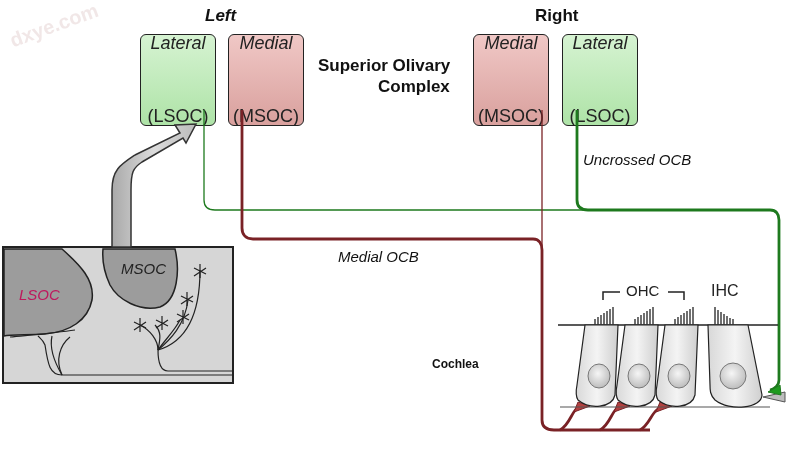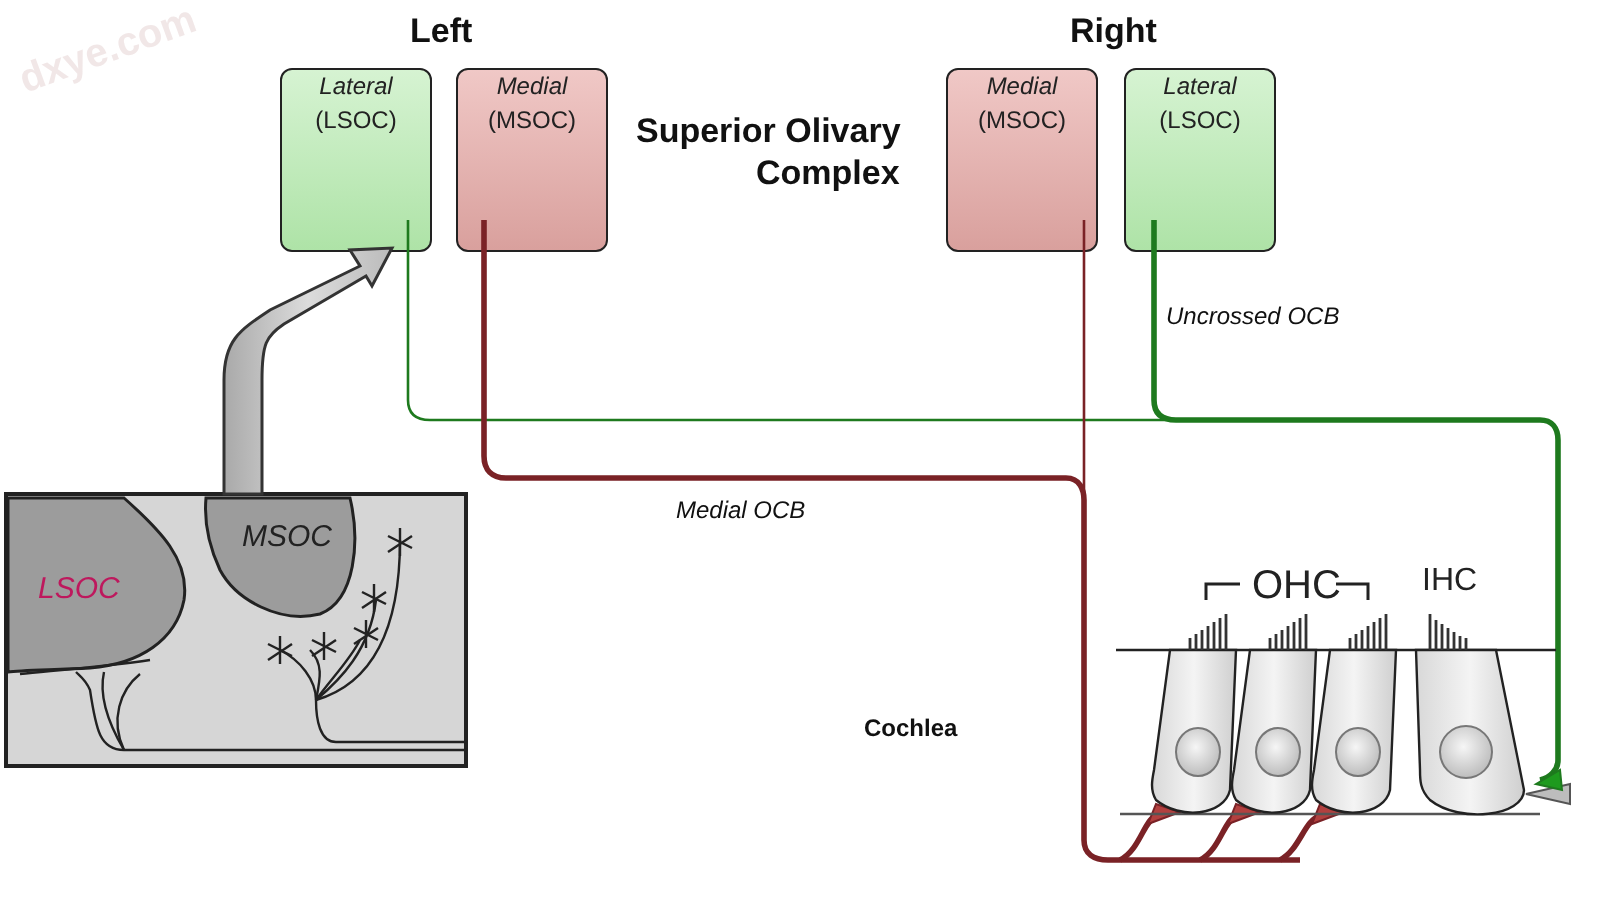--- a/index.html
+++ b/index.html
@@ -1,32 +1,32 @@
 <!DOCTYPE html>
 <html><head>
 <meta charset="utf-8">
 <style>
   html, body { margin: 0; padding: 0; background: #ffffff; }
   body { width: 800px; height: 461px; position: relative; overflow: hidden; font-family: "Liberation Sans", sans-serif; }
   .abs { position: absolute; }
   .heading { font-weight: bold; font-size: 17px; color: #111; }
-  .box { position: absolute; width: 76px; height: 92px; border: 1.5px solid #222; border-radius: 6px; box-sizing: border-box; display: flex; flex-direction: column; align-items: center; justify-content: flex-start; font-size: 12px; line-height: 17px; color: #222; }
+  .box { position: absolute; width: 76px; height: 92px; border: 1.5px solid #222; border-radius: 6px; box-sizing: border-box; display: flex; flex-direction: column; align-items: center; justify-content: space-between; font-size: 18px; line-height: 17px; color: #222; }
   .box .em { font-style: italic; }
   .green { background: linear-gradient(#d6f3d2, #aee3a7); }
   .red { background: linear-gradient(#f0c8c6, #d9a09d); }
-  .label-it { font-style: italic; font-size: 12px; color: #111; }
+  .label-it { font-style: italic; font-size: 15px; color: #111; }
   .watermark { font-weight: bold; font-size: 20px; color: rgba(200,160,160,0.25); transform: rotate(-20deg); }
   svg { position: absolute; left: 0; top: 0; }
 </style>
 </head>
 <body>
 
 <div class="abs watermark" style="left:8px;top:14px;">dxye.com</div>
 
-<div class="abs heading" style="left:205px;top:6px;">Left</div>
+<div class="abs heading" style="left:205px;top:6px;font-style:italic;">Left</div>
 <div class="abs heading" style="left:535px;top:6px;">Right</div>
 <div class="abs heading" style="left:318px;top:56px;">Superior Olivary</div>
 <div class="abs heading" style="left:378px;top:77px;">Complex</div>
 
 <div class="box green" style="left:140px;top:34px;">
   <span class="em">Lateral</span>
   <span>(LSOC)</span>
 </div>
 <div class="box red" style="left:228px;top:34px;">
   <span class="em">Medial</span>
@@ -132,14 +132,14 @@
   </g>
 </svg>
 
 <div class="abs label-it" style="left:583px;top:151px;">Uncrossed OCB</div>
 <div class="abs label-it" style="left:338px;top:248px;">Medial OCB</div>
 
 <div class="abs" style="left:19px;top:286px;font-style:italic;font-size:15px;color:#be185d;">LSOC</div>
 <div class="abs" style="left:121px;top:260px;font-style:italic;font-size:15px;color:#222;">MSOC</div>
 
 <div class="abs heading" style="left:432px;top:357px;font-size:12px;">Cochlea</div>
-<div class="abs" style="left:626px;top:282px;font-size:20px;color:#222;">OHC</div>
+<div class="abs" style="left:626px;top:282px;font-size:15px;color:#222;">OHC</div>
 <div class="abs" style="left:711px;top:282px;font-size:16px;color:#222;">IHC</div>
 
 </body></html>

